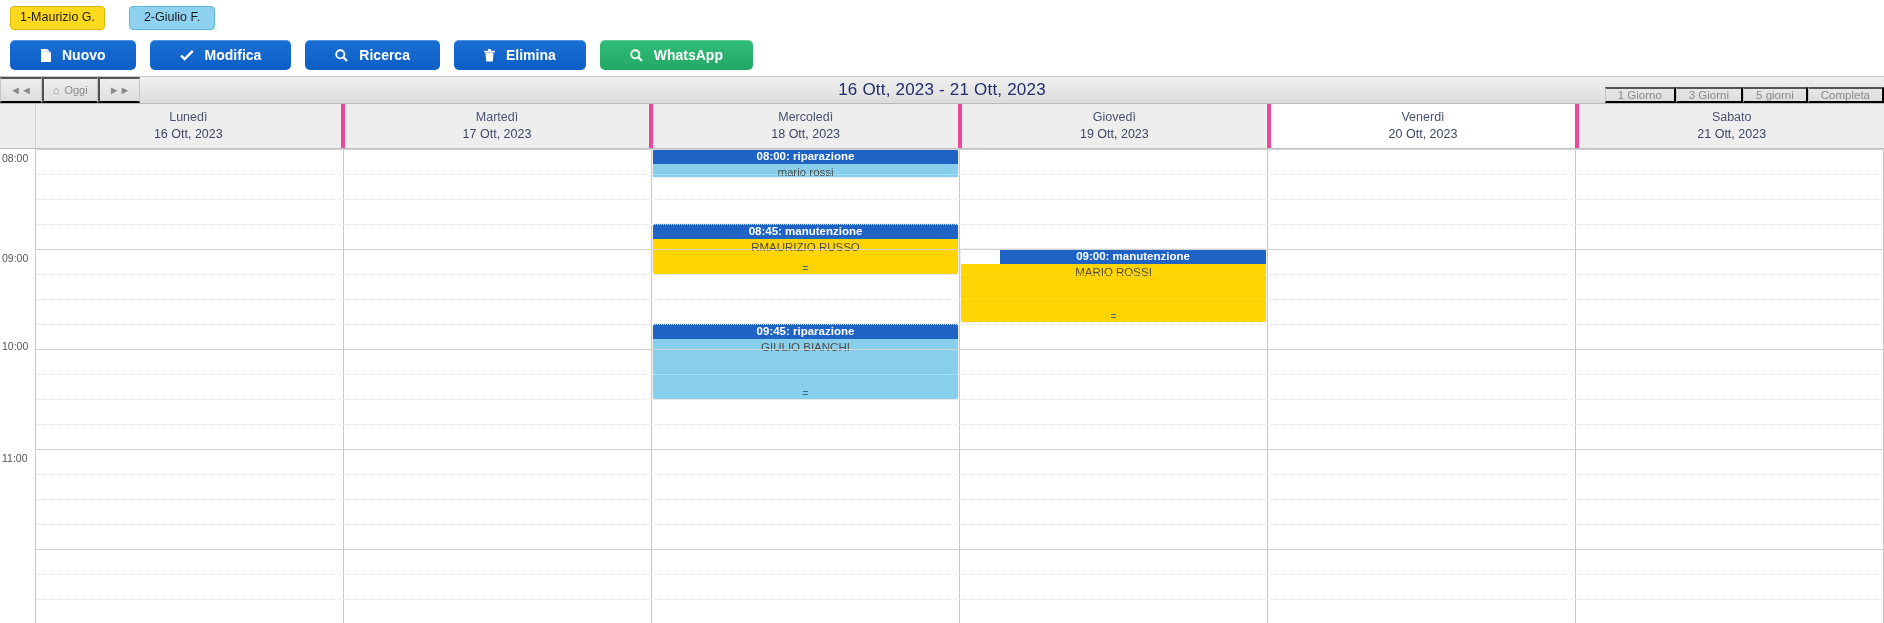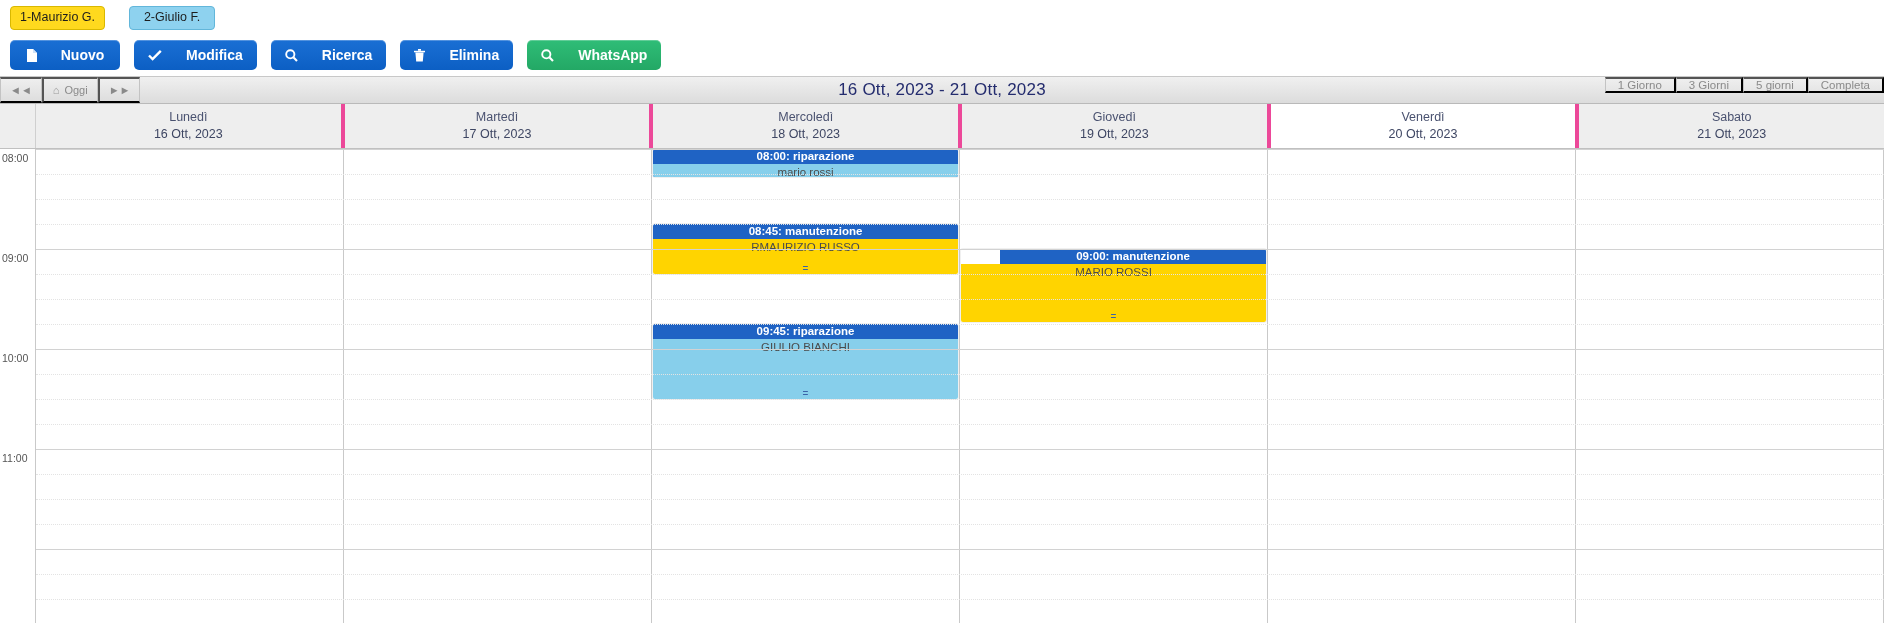--- a/index.html
+++ b/index.html
@@ -38,31 +38,31 @@
     height: 42px;
     display: flex;
     align-items: center;
     gap: 14px;
     padding-left: 10px;
     background: #ffffff;
   }
   .tb-btn {
     height: 30px;
     min-width: 110px;
-    padding: 0 14px;
+    padding: 0 30px;
     border: none;
     border-radius: 5px;
     color: #ffffff;
     font-size: 14px;
     font-weight: bold;
     font-family: "Liberation Sans", sans-serif;
     display: inline-flex;
     align-items: center;
     justify-content: center;
-    gap: 24px;
+    gap: 11px;
     cursor: pointer;
     background: linear-gradient(#1a6fd4, #0c5fc4);
     box-shadow: inset 0 1px 0 rgba(255,255,255,.25);
   }
   .tb-btn.green {
     background: linear-gradient(#2fbd77, #23a865);
     min-width: 128px;
   }
   .tb-btn .ic { font-size: 13px; line-height: 1; display: inline-block; }
   .tb-btn .ic svg { display:block; }
@@ -122,21 +122,21 @@
     justify-content: center;
     font-size: 17px;
     color: #242c6e;
     letter-spacing: .2px;
     pointer-events: none;
   }
 
   .nav-right {
     margin-left: auto;
     display: flex;
-    align-items: flex-start;
+    align-items: flex-end;
     z-index: 2;
     padding-left: 32px;
   }
   .view-btn {
     padding: 0 12px;
     border-left: 1px solid #c3c3c3;
     background: transparent;
     color: #8a8a8a;
     font-size: 11.5px;
     font-family: "Liberation Sans", sans-serif;
@@ -372,21 +372,21 @@
     <div class="day-col-head">
       <div class="dname">Sabato</div>
       <div class="ddate">21 Ott, 2023</div>
     </div>
   </div>
 
 <div id="grid-body">
   <div id="time-gutter">
       <div class="hour-label" style="top: 2px;">08:00</div>
       <div class="hour-label" style="top: 102px;">09:00</div>
-      <div class="hour-label" style="top: 202px;">10:00</div>
+      <div class="hour-label" style="top: 190px;">10:00</div>
       <div class="hour-label" style="top: 302px;">11:00</div>
     </div>
   <div id="day-area">
 
   <div class="day-col"></div>
       <div class="day-col"></div>
       <div class="day-col">
         <div class="event blue" style="top: 0px; height: 28px;">
           <div class="ev-head">08:00: riparazione</div>
           <div class="ev-body">

